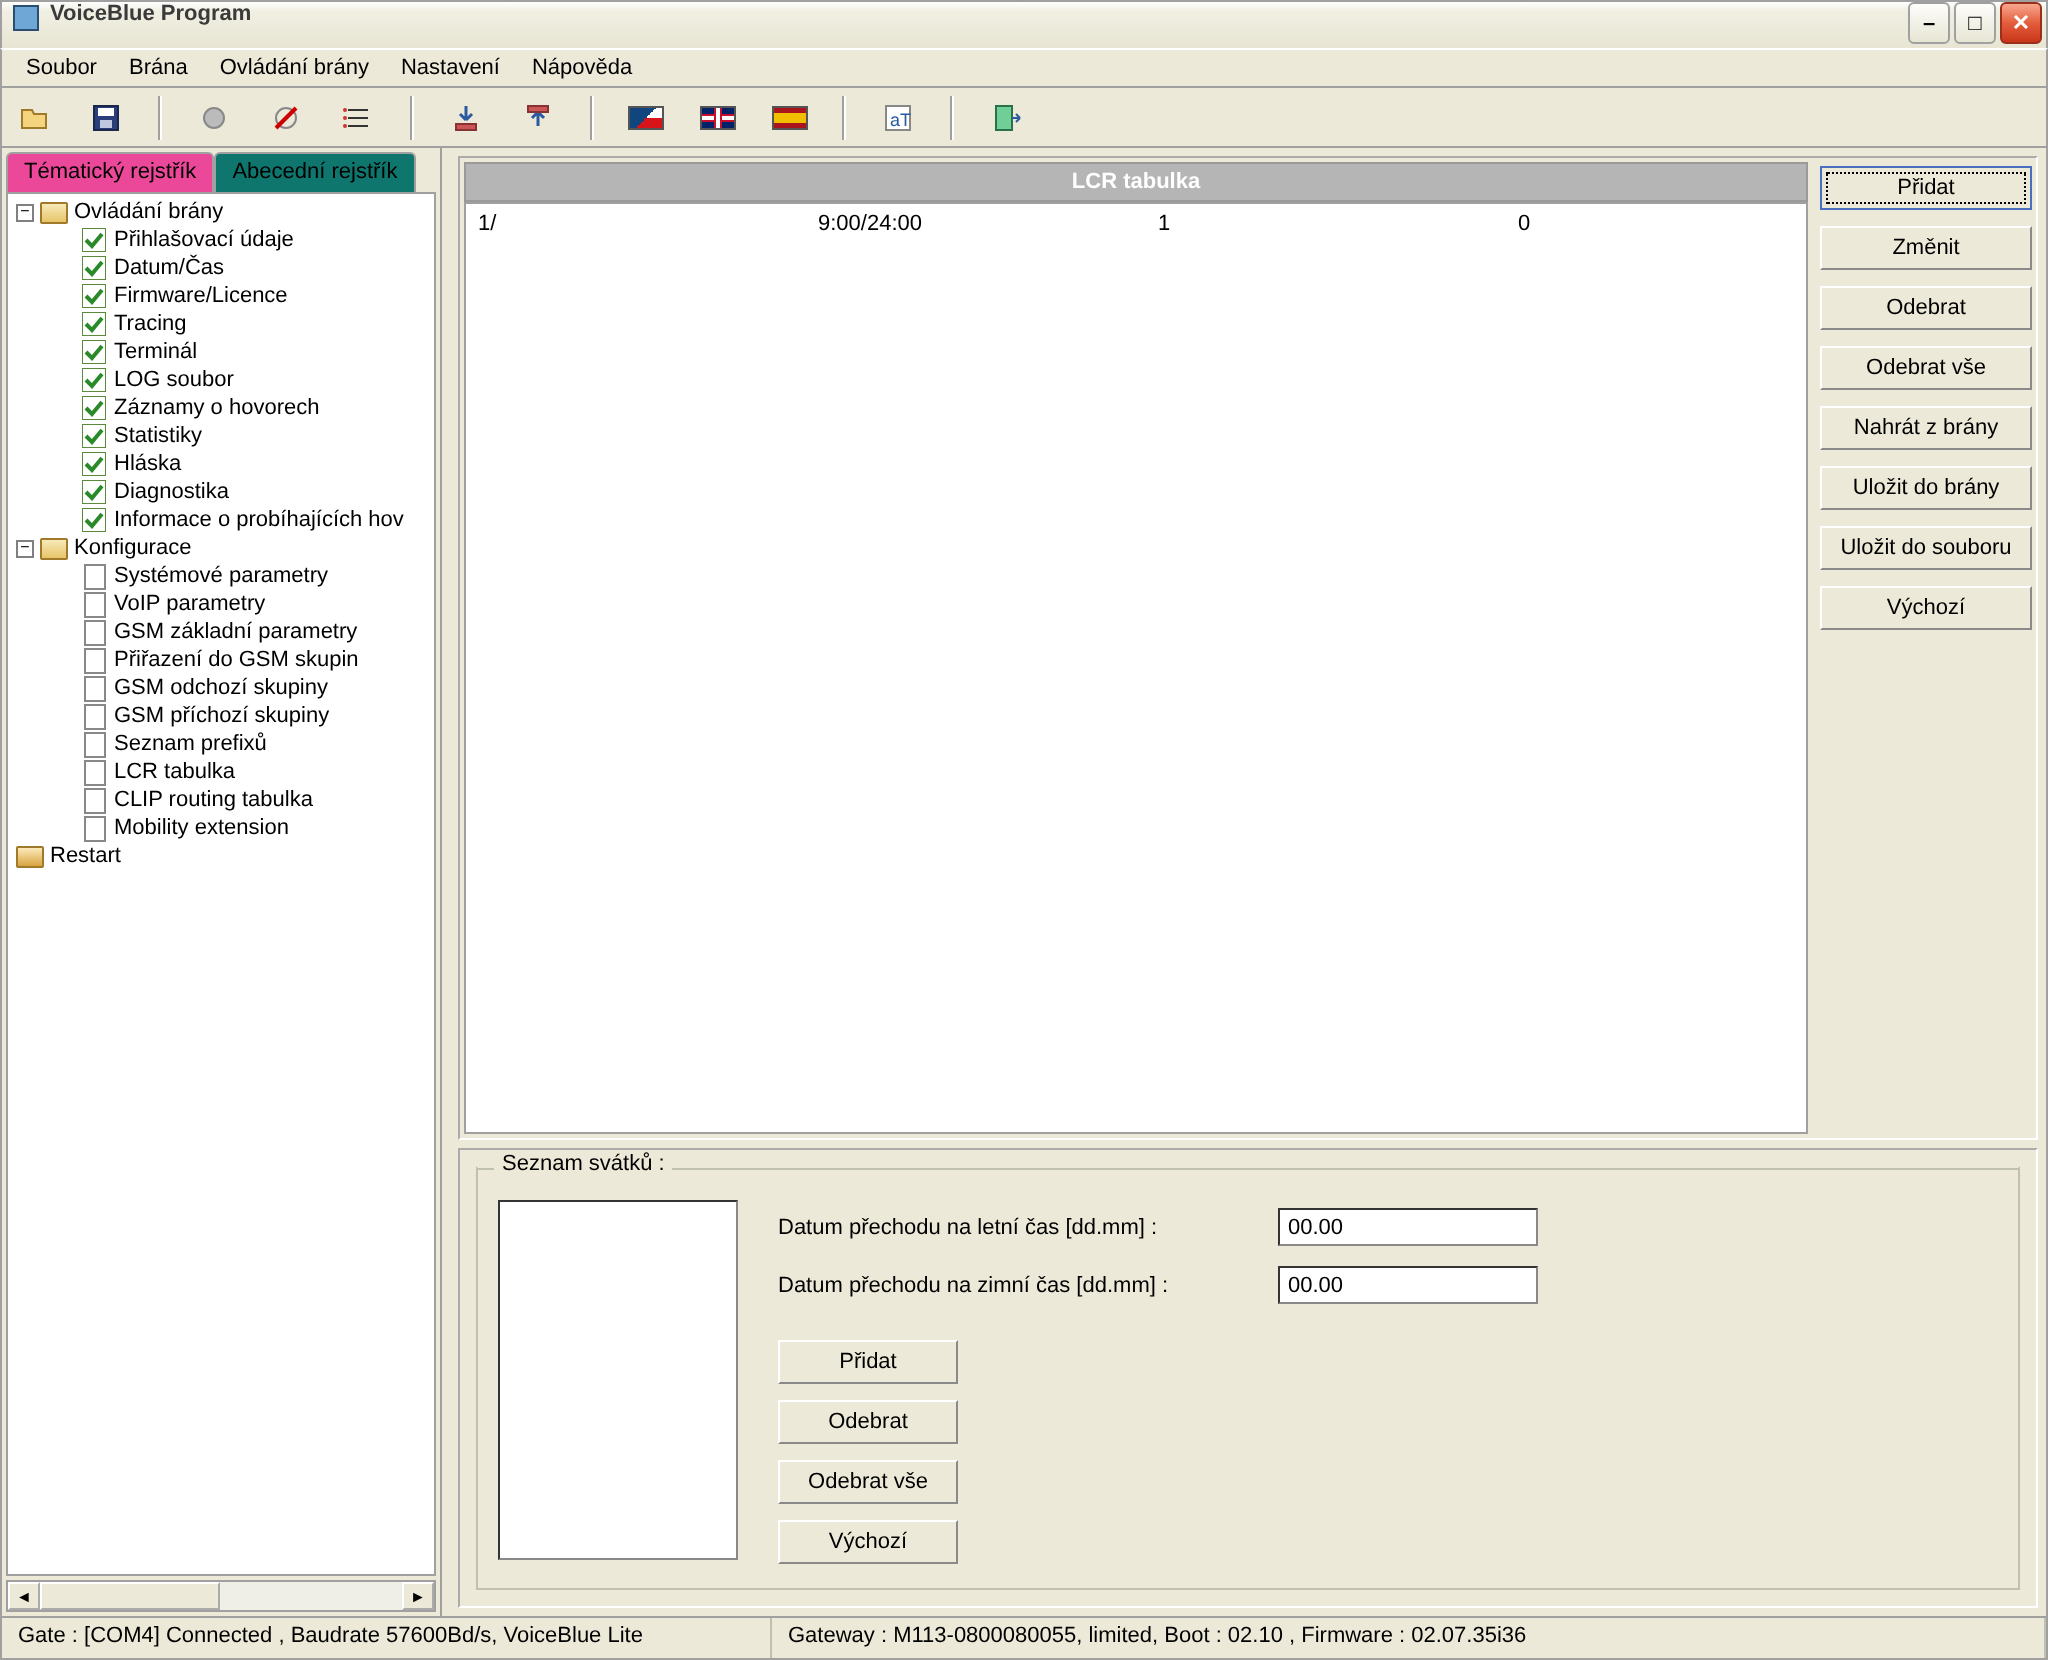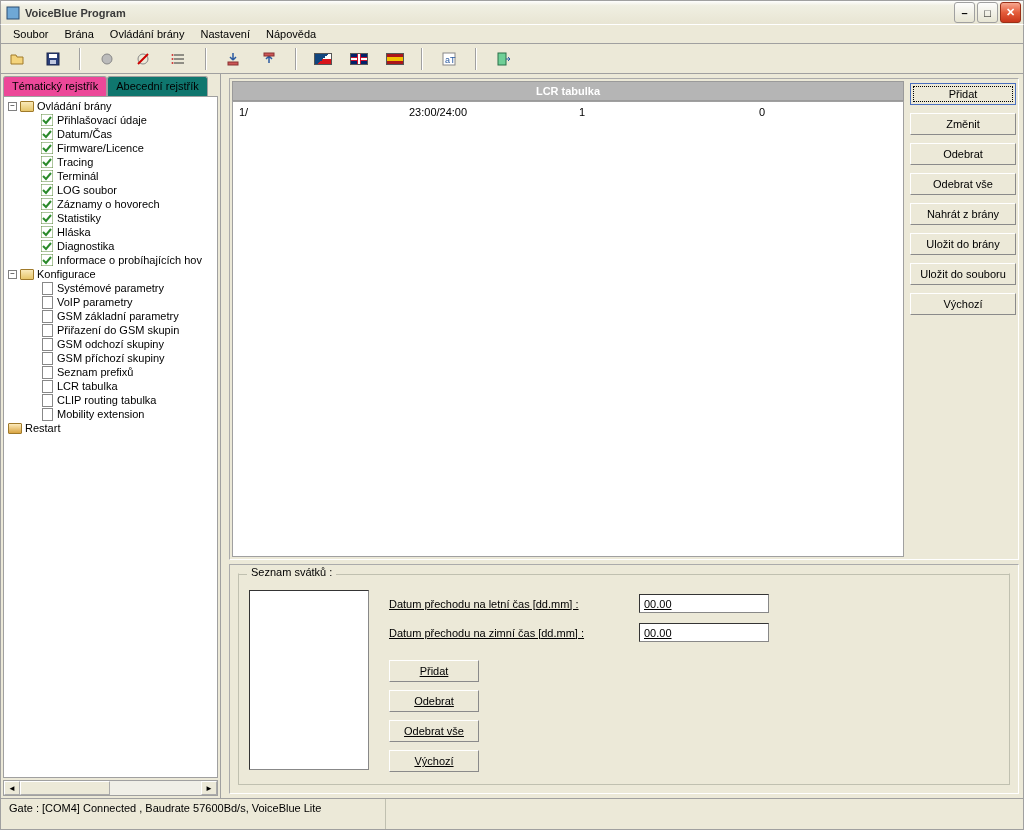--- a/index.html
+++ b/index.html
@@ -14,21 +14,21 @@
   flex-direction: column;
 }
 
 
 .titlebar {
   height: 24px;
   background: linear-gradient(to bottom, #fefefe 0%, #f0efe2 20%, #e8e5d3 100%);
   border: 1px solid #a0a0a0;
   border-bottom: none;
   display: flex;
-  align-items: center;
+  align-items: flex-start;
   padding: 0 2px 0 4px;
 }
 .titlebar .title-icon {
   width: 16px; height: 16px; margin-right: 4px;
   display: flex; align-items: center; justify-content: center;
 }
 .titlebar .title { flex: 1; font-weight: bold; color: #3a3a3a; }
 .win-controls { display: flex; gap: 2px; }
 .win-btn {
   width: 21px; height: 21px;
@@ -185,34 +185,34 @@
 .btnw.focus { border:1px solid #4a6fbf; outline:1px dotted #000; outline-offset:-4px; }
 
 .rp-bottom {
   flex:0 0 230px;
   border:1px inset #fff;
   background:#ece9d8;
   display:flex;
   padding:8px;
   position:relative;
 }
-.groupbox { border:1px solid #c0c0b0; border-top-color:#fff0; position:relative; flex:1; padding:16px 10px 10px 10px; display:flex; gap:20px;text-decoration:underline; }
+.groupbox { border:1px solid #c0c0b0; border-top-color:#fff0; position:relative; flex:1; padding:16px 10px 10px 10px; display:flex; gap:20px; }
 .groupbox::before { content:""; position:absolute; top:0; left:0; right:0; border-top:1px solid #c0c0b0; }
 .groupbox .legend { position:absolute; top:-8px; left:8px; background:#ece9d8; padding:0 4px; font-size:11px; }
 .listbox { width:120px; height:180px; background:#fff; border:1px inset #888; }
 .form-area { flex:1; display:flex; flex-direction:column; gap:10px; padding-top:4px; }
 .form-row { display:flex; align-items:center; gap:30px; }
 .form-row label { width:220px; font-size:11px; }
 .txt { width:130px; height:19px; border:1px inset #888; background:#fff; padding:2px 4px; font-size:11px; }
 .btnrow { display:flex; flex-direction:column; gap:8px; margin-top:8px; }
 .btnrow .btnw { width:90px; }
 
 
 .statusbar {
-  height:32px;
+  height:22px;
   background:#ece9d8;
   border:1px solid #a0a0a0;
   display:flex;
 }
 .statusbar .cell { padding:3px 8px; border-right:1px solid #c0c0b0; font-size:11px; }
 .statusbar .cell:first-child { width:385px; }
 .statusbar .filler { flex:1; }
 
 
 .flag { width:18px; height:12px; display:inline-block; border:1px solid #555; }
@@ -549,21 +549,21 @@
     </div>
   </div>
 
   <div class="right-panel">
     <div class="rp-top">
       <div class="table-area">
         <div class="table-title">LCR tabulka</div>
         <div class="grid-body">
           <div class="grid-row">
             <div class="cell c1">1/</div>
-            <div class="cell c2">23:00/24:00</div>
+            <div class="cell c2">9:00/24:00</div>
             <div class="cell c3">1</div>
             <div class="cell c4">0</div>
           </div>
         </div>
       </div>
       <div class="side-buttons">
         <button class="btnw focus">Přidat</button>
         <button class="btnw">Změnit</button>
         <button class="btnw">Odebrat</button>
         <button class="btnw">Odebrat vše</button>
@@ -594,13 +594,14 @@
             <button class="btnw">Výchozí</button>
           </div>
         </div>
       </div>
     </div>
   </div>
 </div>
 
 <div class="statusbar">
   <div class="cell">Gate : [COM4] Connected , Baudrate 57600Bd/s, VoiceBlue Lite</div>
+  <div class="cell filler">Gateway : M113-0800080055, limited, Boot : 02.10 , Firmware : 02.07.35i36</div>
 </div>
 
 </body></html>

